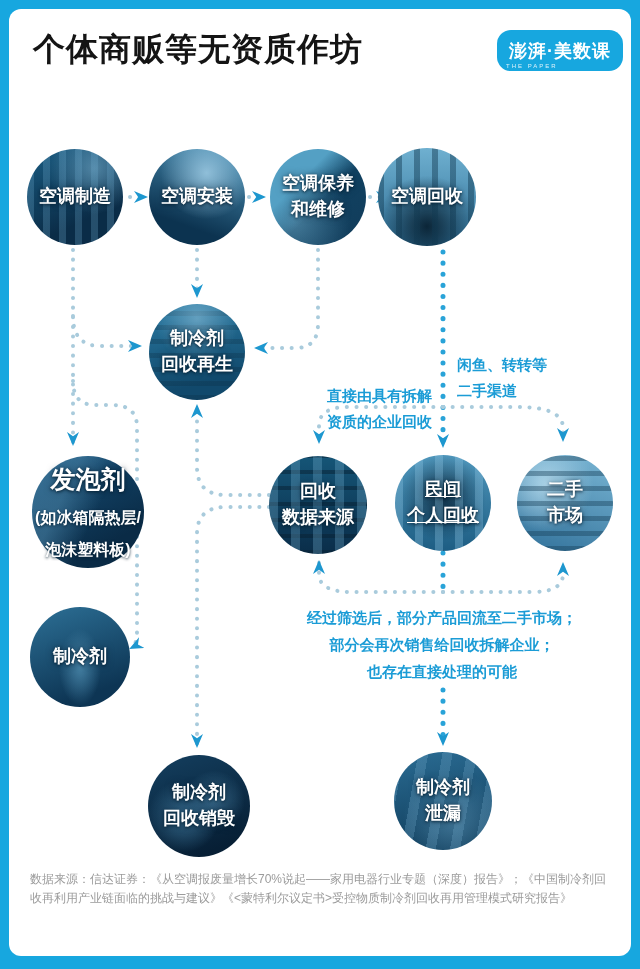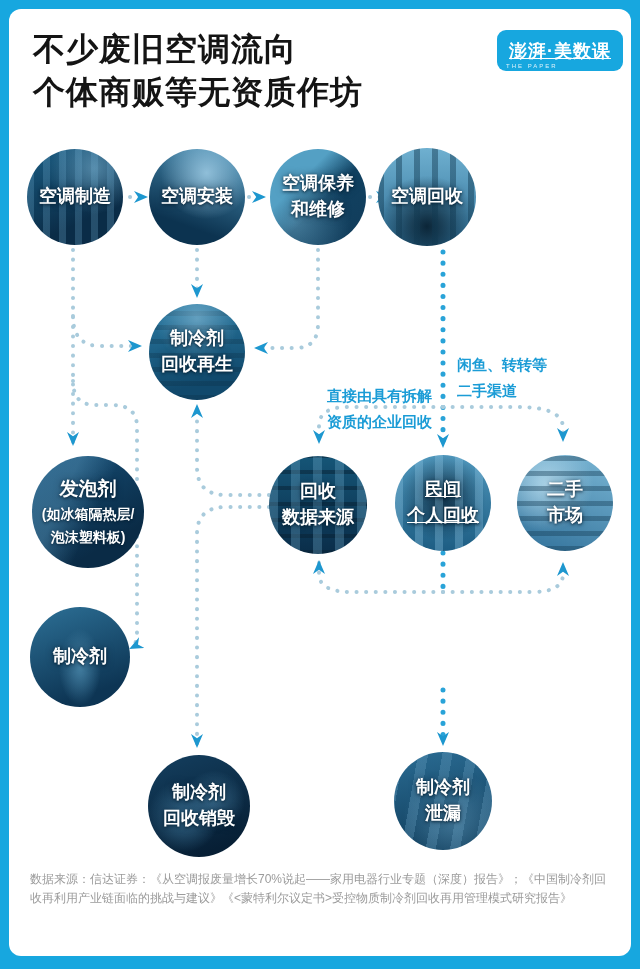--- a/index.html
+++ b/index.html
@@ -4,30 +4,30 @@
 <style>
   :root{
     --frame:#17a7df; --title:#141414; --ann:#1b9cd6;
     --dotlight:#a9cbdc; --dotstrong:#29a3d8; --arrow:#1d97cf; --foot:#9b9b9b;
   }
   *{margin:0;padding:0;box-sizing:border-box;}
   body{width:640px;height:969px;font-family:"Liberation Sans","DejaVu Sans",sans-serif;}
   .frame{position:relative;width:640px;height:969px;background:var(--frame);overflow:hidden;}
   .card{position:absolute;left:9px;top:9px;right:9px;bottom:13px;background:#ffffff;border-radius:12px;}
   .title{position:absolute;left:33px;top:28px;font-size:32px;line-height:1.34;font-weight:800;color:var(--title);letter-spacing:1px;z-index:3;}
-  .logo{position:absolute;left:497px;top:30px;width:126px;height:41px;background:var(--frame);border-radius:9px;color:#fff;display:flex;align-items:center;justify-content:center;font-weight:800;font-size:18px;letter-spacing:1px;z-index:3;text-decoration:underline;}
+  .logo{position:absolute;left:497px;top:30px;width:126px;height:41px;background:var(--frame);border-radius:14px;color:#fff;display:flex;align-items:center;justify-content:center;font-weight:800;font-size:18px;letter-spacing:1px;z-index:3;}
   .logo small{position:absolute;left:9px;bottom:2px;font-size:6px;font-weight:400;letter-spacing:2px;color:rgba(255,255,255,.85);}
   svg.flows{position:absolute;left:0;top:0;z-index:1;}
   .ln-light{fill:none;stroke:var(--dotlight);stroke-width:4;stroke-linecap:round;stroke-dasharray:0.1 9.5;}
   .ln-strong{fill:none;stroke:var(--dotstrong);stroke-width:5;stroke-linecap:round;stroke-dasharray:0.1 11;}
   .ah{fill:var(--arrow);}
   .node{position:absolute;border-radius:50%;display:flex;flex-direction:column;align-items:center;justify-content:center;color:#fff;font-weight:700;text-align:center;z-index:2;}
   .node .ln{font-size:18px;line-height:1.42;text-shadow:0 1px 3px rgba(3,28,45,.9),0 0 7px rgba(3,28,45,.55);}
-  .node .big{font-size:19px;}
-  .node .sub{font-size:14px;line-height:1.5;font-weight:600;margin-top:2px;text-shadow:0 1px 3px rgba(3,28,45,.9);}
+  .node .big{font-size:25px;}
+  .node .sub{font-size:16px;line-height:1.5;font-weight:600;margin-top:8px;text-shadow:0 1px 3px rgba(3,28,45,.9);}
   .c1{background:repeating-linear-gradient(90deg,rgba(110,170,205,.28) 0 7px,rgba(0,0,0,0) 7px 16px),radial-gradient(circle at 70% 20%,rgba(140,195,225,.5),rgba(0,0,0,0) 45%),linear-gradient(155deg,#1a5c82,#0a2c47 70%);font-family:Liberation Serif, serif;}
   .c2{background:radial-gradient(circle at 60% 25%,rgba(160,205,230,.85),rgba(0,0,0,0) 50%),linear-gradient(200deg,#4d93b8,#0c3350 75%);}
   .c3{background:linear-gradient(135deg,#54a0c4 0 32%,rgba(0,0,0,0) 55%),radial-gradient(circle at 25% 75%,rgba(120,180,210,.5),rgba(0,0,0,0) 55%),linear-gradient(320deg,#123c5a,#0e4668);}
   .c4{background:repeating-linear-gradient(90deg,rgba(16,56,80,.45) 0 6px,rgba(0,0,0,0) 6px 18px),radial-gradient(circle at 50% 80%,rgba(6,28,44,.9),rgba(0,0,0,0) 55%),linear-gradient(180deg,#6fb0d0,#2e6f96);}
   .c5{background:radial-gradient(circle at 50% 15%,rgba(150,200,226,.55),rgba(0,0,0,0) 45%),repeating-linear-gradient(0deg,rgba(10,40,60,.25) 0 5px,rgba(0,0,0,0) 5px 14px),linear-gradient(170deg,#2a7aa2,#11496c 80%);}
   .c6{background:linear-gradient(115deg,rgba(90,150,185,.45) 0 30%,rgba(0,0,0,0) 55%),linear-gradient(150deg,#17517a,#0a2b46 75%);}
   .c7{background:radial-gradient(ellipse 30% 55% at 50% 60%,rgba(70,130,165,.95),rgba(0,0,0,0) 70%),linear-gradient(160deg,#2d7096,#0d3554 80%);}
   .c8{background:repeating-linear-gradient(90deg,rgba(120,180,212,.3) 0 9px,rgba(0,0,0,0) 9px 22px),repeating-linear-gradient(0deg,rgba(8,32,50,.5) 0 4px,rgba(0,0,0,0) 4px 16px),linear-gradient(180deg,#155577,#0a2d49);}
   .c9{background:repeating-linear-gradient(90deg,rgba(140,195,225,.35) 0 8px,rgba(0,0,0,0) 8px 20px),radial-gradient(circle at 50% 45%,rgba(8,30,48,.75),rgba(0,0,0,0) 60%),linear-gradient(180deg,#4f96bb,#1d5d83);text-decoration:underline;}
   .c10{background:repeating-linear-gradient(0deg,rgba(20,60,85,.4) 0 5px,rgba(0,0,0,0) 5px 15px),radial-gradient(circle at 30% 30%,rgba(190,225,242,.8),rgba(0,0,0,0) 50%),linear-gradient(200deg,#7ab6d4,#31719a);}
@@ -38,21 +38,20 @@
   .ann-c{text-align:center;line-height:27px;}
   .footer{position:absolute;left:30px;top:870px;width:582px;color:var(--foot);font-size:12px;line-height:1.55;z-index:3;}
 </style>
 </head>
 <body>
 
 <div class="frame">
   <div class="card"></div>
 
   <div class="title">
-    <div>不少废旧空调流向</div>
     <div>个体商贩等无资质作坊</div>
   </div>
 
   <div class="logo">
     <span>澎湃·美数课</span>
     <small>THE PAPER</small>
   </div>
 
   <svg class="flows" width="640" height="969" viewBox="0 0 640 969">
     <defs>
@@ -126,15 +125,20 @@
   </div>
 
   <div class="ann ann-r" style="left:296px;top:352px;width:136px;">
     <div>直接由具有拆解</div>
     <div>资质的企业回收</div>
   </div>
   <div class="ann" style="left:457px;top:352px;">
     <div>闲鱼、转转等</div>
     <div>二手渠道</div>
   </div>
+  <div class="ann ann-c" style="left:287px;top:604px;width:310px;">
+    <div>经过筛选后，部分产品回流至二手市场；</div>
+    <div>部分会再次销售给回收拆解企业；</div>
+    <div>也存在直接处理的可能</div>
+  </div>
 
   <div class="footer">数据来源：信达证券：《从空调报废量增长70%说起——家用电器行业专题（深度）报告》；《中国制冷剂回收再利用产业链面临的挑战与建议》《&lt;蒙特利尔议定书&gt;受控物质制冷剂回收再用管理模式研究报告》</div>
 </div>
 
 </body></html>

